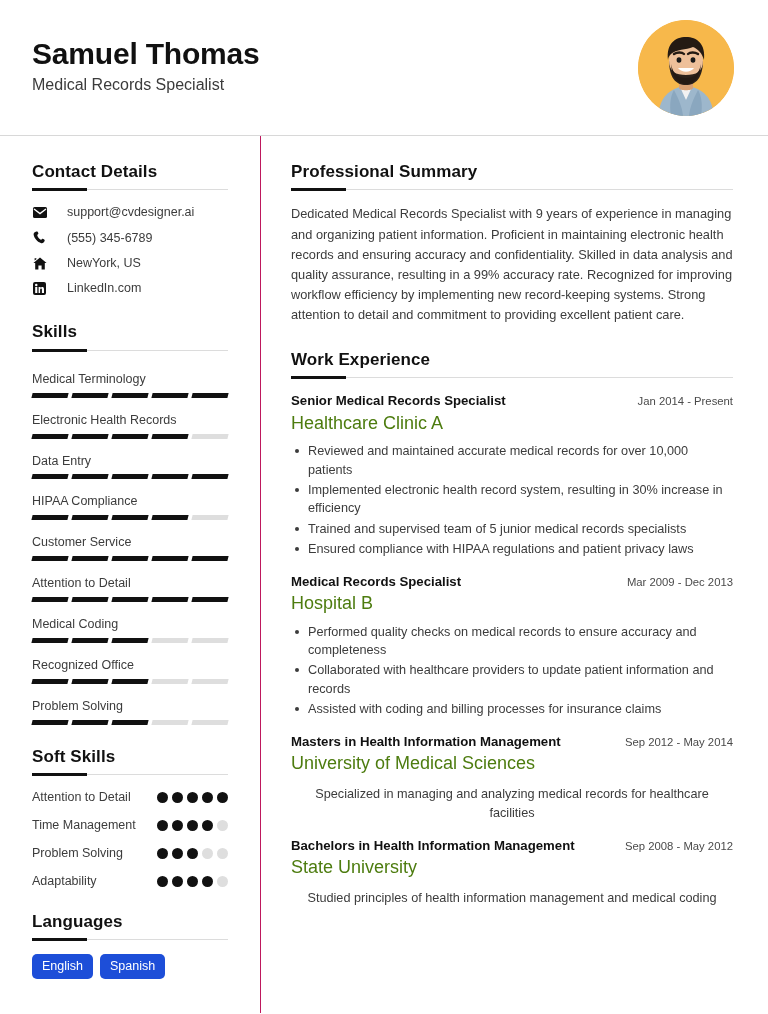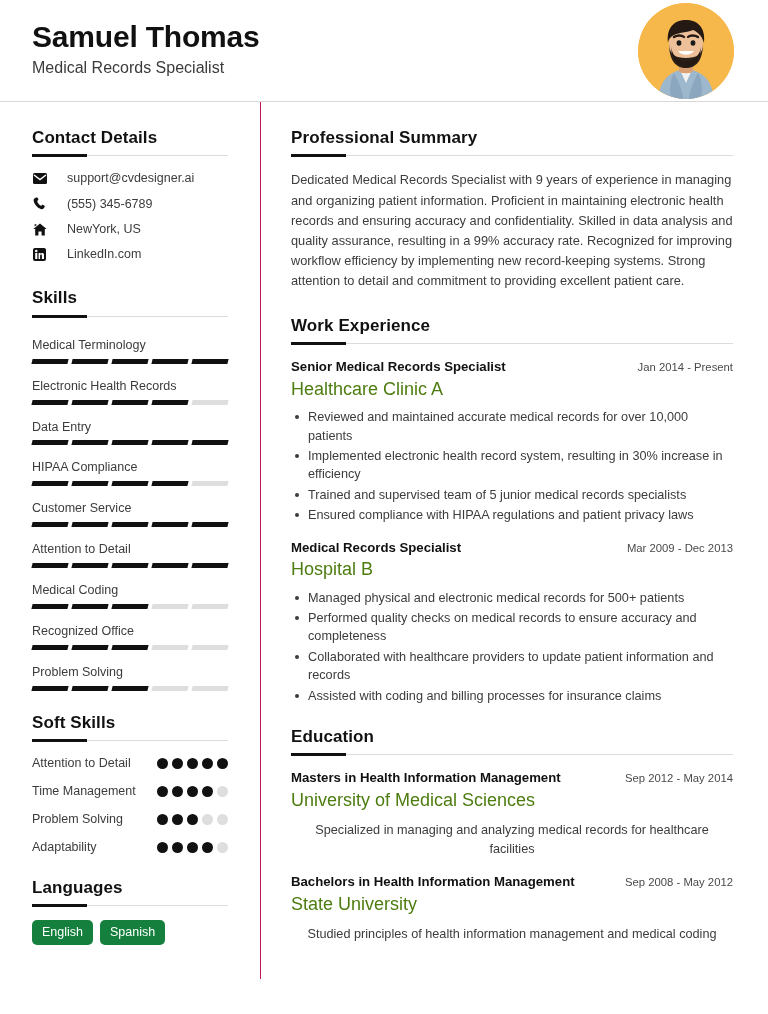--- a/index.html
+++ b/index.html
@@ -10,21 +10,21 @@
     background: #ffffff;
     font-family: "Liberation Sans", sans-serif;
     color: #333333;
     overflow: hidden;
   }
 
   .page { position: relative; width: 768px; height: 1014px; background: #fff; }
 
   
   .header {
-    height: 102px;
+    height: 136px;
     border-bottom: 1px solid #d8d8d8;
     display: flex;
     align-items: center;
     justify-content: space-between;
     padding: 0 34px 0 32px;
   }
   .header-text { padding-bottom: 4px; }
   .name {
     font-size: 30px;
     font-weight: bold;
@@ -146,21 +146,21 @@
   .dot {
     width: 11px; height: 11px;
     border-radius: 50%;
     background: #dedede;
   }
   .dot.on { background: #111111; }
 
   
   .lang-wrap { display: flex; flex-wrap: wrap; gap: 7px; }
   .lang-pill {
-    background: #15803d;
+    background: #1d4ed8;
     color: #ffffff;
     font-size: 12.5px;
     padding: 5px 10px 6px;
     border-radius: 5px;
     line-height: 1.15;
   }
 
   
   .summary-text {
     font-size: 12.8px;
@@ -496,32 +496,27 @@
               <li>Ensured compliance with HIPAA regulations and patient privacy laws</li>
             </ul>
           </div>
           <div class="entry">
             <div class="entry-top">
               <div class="entry-role">Medical Records Specialist</div>
               <div class="entry-date">Mar 2009 - Dec 2013</div>
             </div>
             <div class="entry-org">Hospital B</div>
             <ul class="bullets">
-              <li>Managed physical and electronic medical records for 500+ patients</li>
               <li>Performed quality checks on medical records to ensure accuracy and completeness</li>
               <li>Collaborated with healthcare providers to update patient information and records</li>
               <li>Assisted with coding and billing processes for insurance claims</li>
             </ul>
           </div>
         </div>
 
-      <div class="sec-head sec-gap">
-        <div class="sec-title">Education</div>
-        <div class="sec-rule"></div>
-      </div>
       <div id="education-list">
           <div class="entry">
             <div class="entry-top">
               <div class="entry-role">Masters in Health Information Management</div>
               <div class="entry-date">Sep 2012 - May 2014</div>
             </div>
             <div class="entry-org">University of Medical Sciences</div>
             <div class="entry-desc">Specialized in managing and analyzing medical records for healthcare facilities</div>
           </div>
           <div class="entry">

